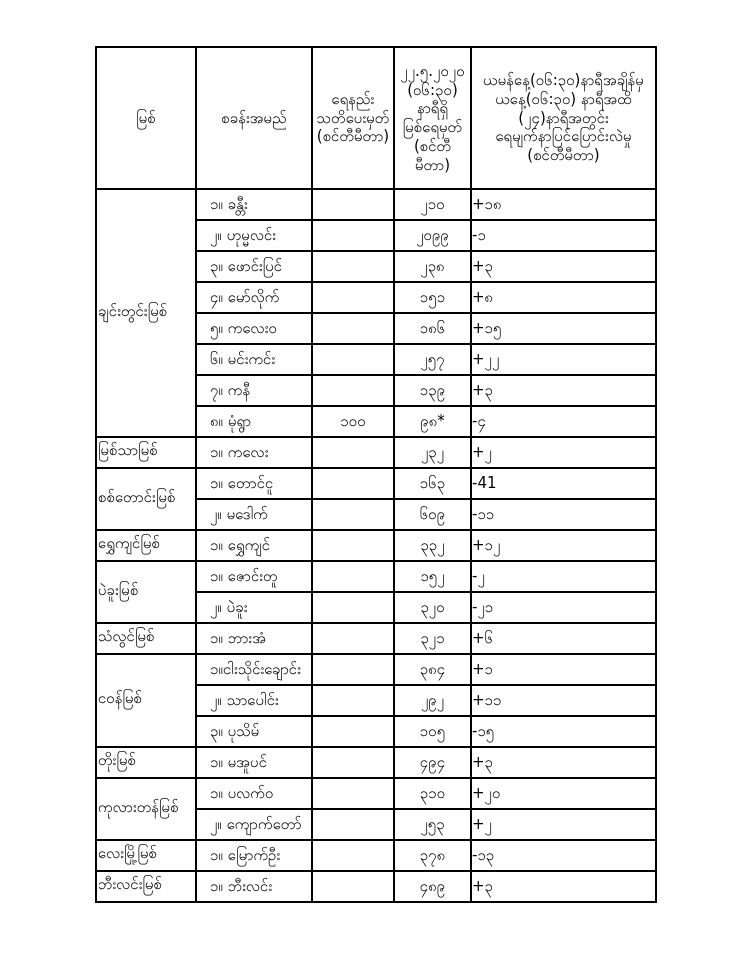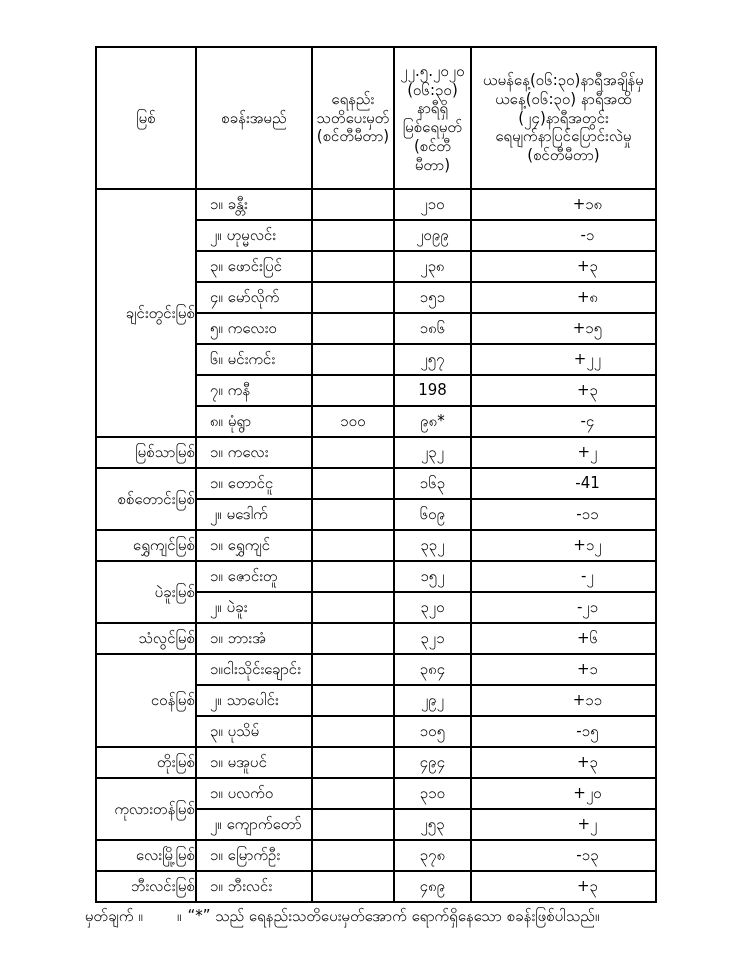--- a/index.html
+++ b/index.html
@@ -33,25 +33,25 @@
     font-weight: normal;
     text-align: center;
     white-space: pre-line;
     padding: 2px 3px;
   }
   th.col-river, th.col-station { font-size: 15px; }
   th.col-warning { font-size: 14px; line-height: 1.5; }
   th.col-level   { font-size: 14px; line-height: 1.45; text-align: center; }
   th.col-change  { font-size: 13.5px; line-height: 1.55; }
 
-  td.cell-river   { text-align: right; padding-left: 17px;  font-size: 15px; }
+  td.cell-river   { text-align: left; padding-left: 1px;  font-size: 15px; font-family: Liberation Mono, monospace; }
   td.cell-station { text-align: left; padding-left: 13px;  font-size: 15px; white-space: nowrap; }
   td.cell-warning { text-align: center; margin-top: 47px; }
   td.cell-level   { text-align: center; }
-  td.cell-change  { text-align: center; padding-left: 48px; }
+  td.cell-change  { text-align: left; }
 
   .footnote {
     position: absolute;
     left: 85px; top: 906px;
     width: 600px;
     font-size: 15px;
     white-space: nowrap;
   }
   .footnote-sep { margin-left: 34px; margin-right: 6px; }
 </style>
@@ -121,21 +121,21 @@
         </tr>
         <tr>
           <td class="cell-station">၆။ မင်းကင်း</td>
           <td class="cell-warning"></td>
           <td class="cell-level">၂၅၇</td>
           <td class="cell-change">+၂၂</td>
         </tr>
         <tr>
           <td class="cell-station">၇။ ကနီ</td>
           <td class="cell-warning"></td>
-          <td class="cell-level">198</td>
+          <td class="cell-level">၁၃၉</td>
           <td class="cell-change">+၃</td>
         </tr>
         <tr>
           <td class="cell-station">၈။ မုံရွာ</td>
           <td class="cell-warning">၁၀၀</td>
           <td class="cell-level">၉၈*</td>
           <td class="cell-change">-၄</td>
         </tr>
         <tr>
           <td rowspan="1" class="cell-river">မြစ်သာမြစ်</td>
@@ -233,17 +233,14 @@
         <tr>
           <td rowspan="1" class="cell-river">ဘီးလင်းမြစ်</td>
           <td class="cell-station">၁။ ဘီးလင်း</td>
           <td class="cell-warning"></td>
           <td class="cell-level">၄၈၉</td>
           <td class="cell-change">+၃</td>
         </tr>
       </tbody>
   </table>
 
-  <div class="footnote">
-    <span>မှတ်ချက် ။</span><span class="footnote-sep">။</span><span>“*” သည် ရေနည်းသတိပေးမှတ်အောက် ရောက်ရှိနေသော စခန်းဖြစ်ပါသည်။</span>
-  </div>
 
 </div>
 
 </body></html>

